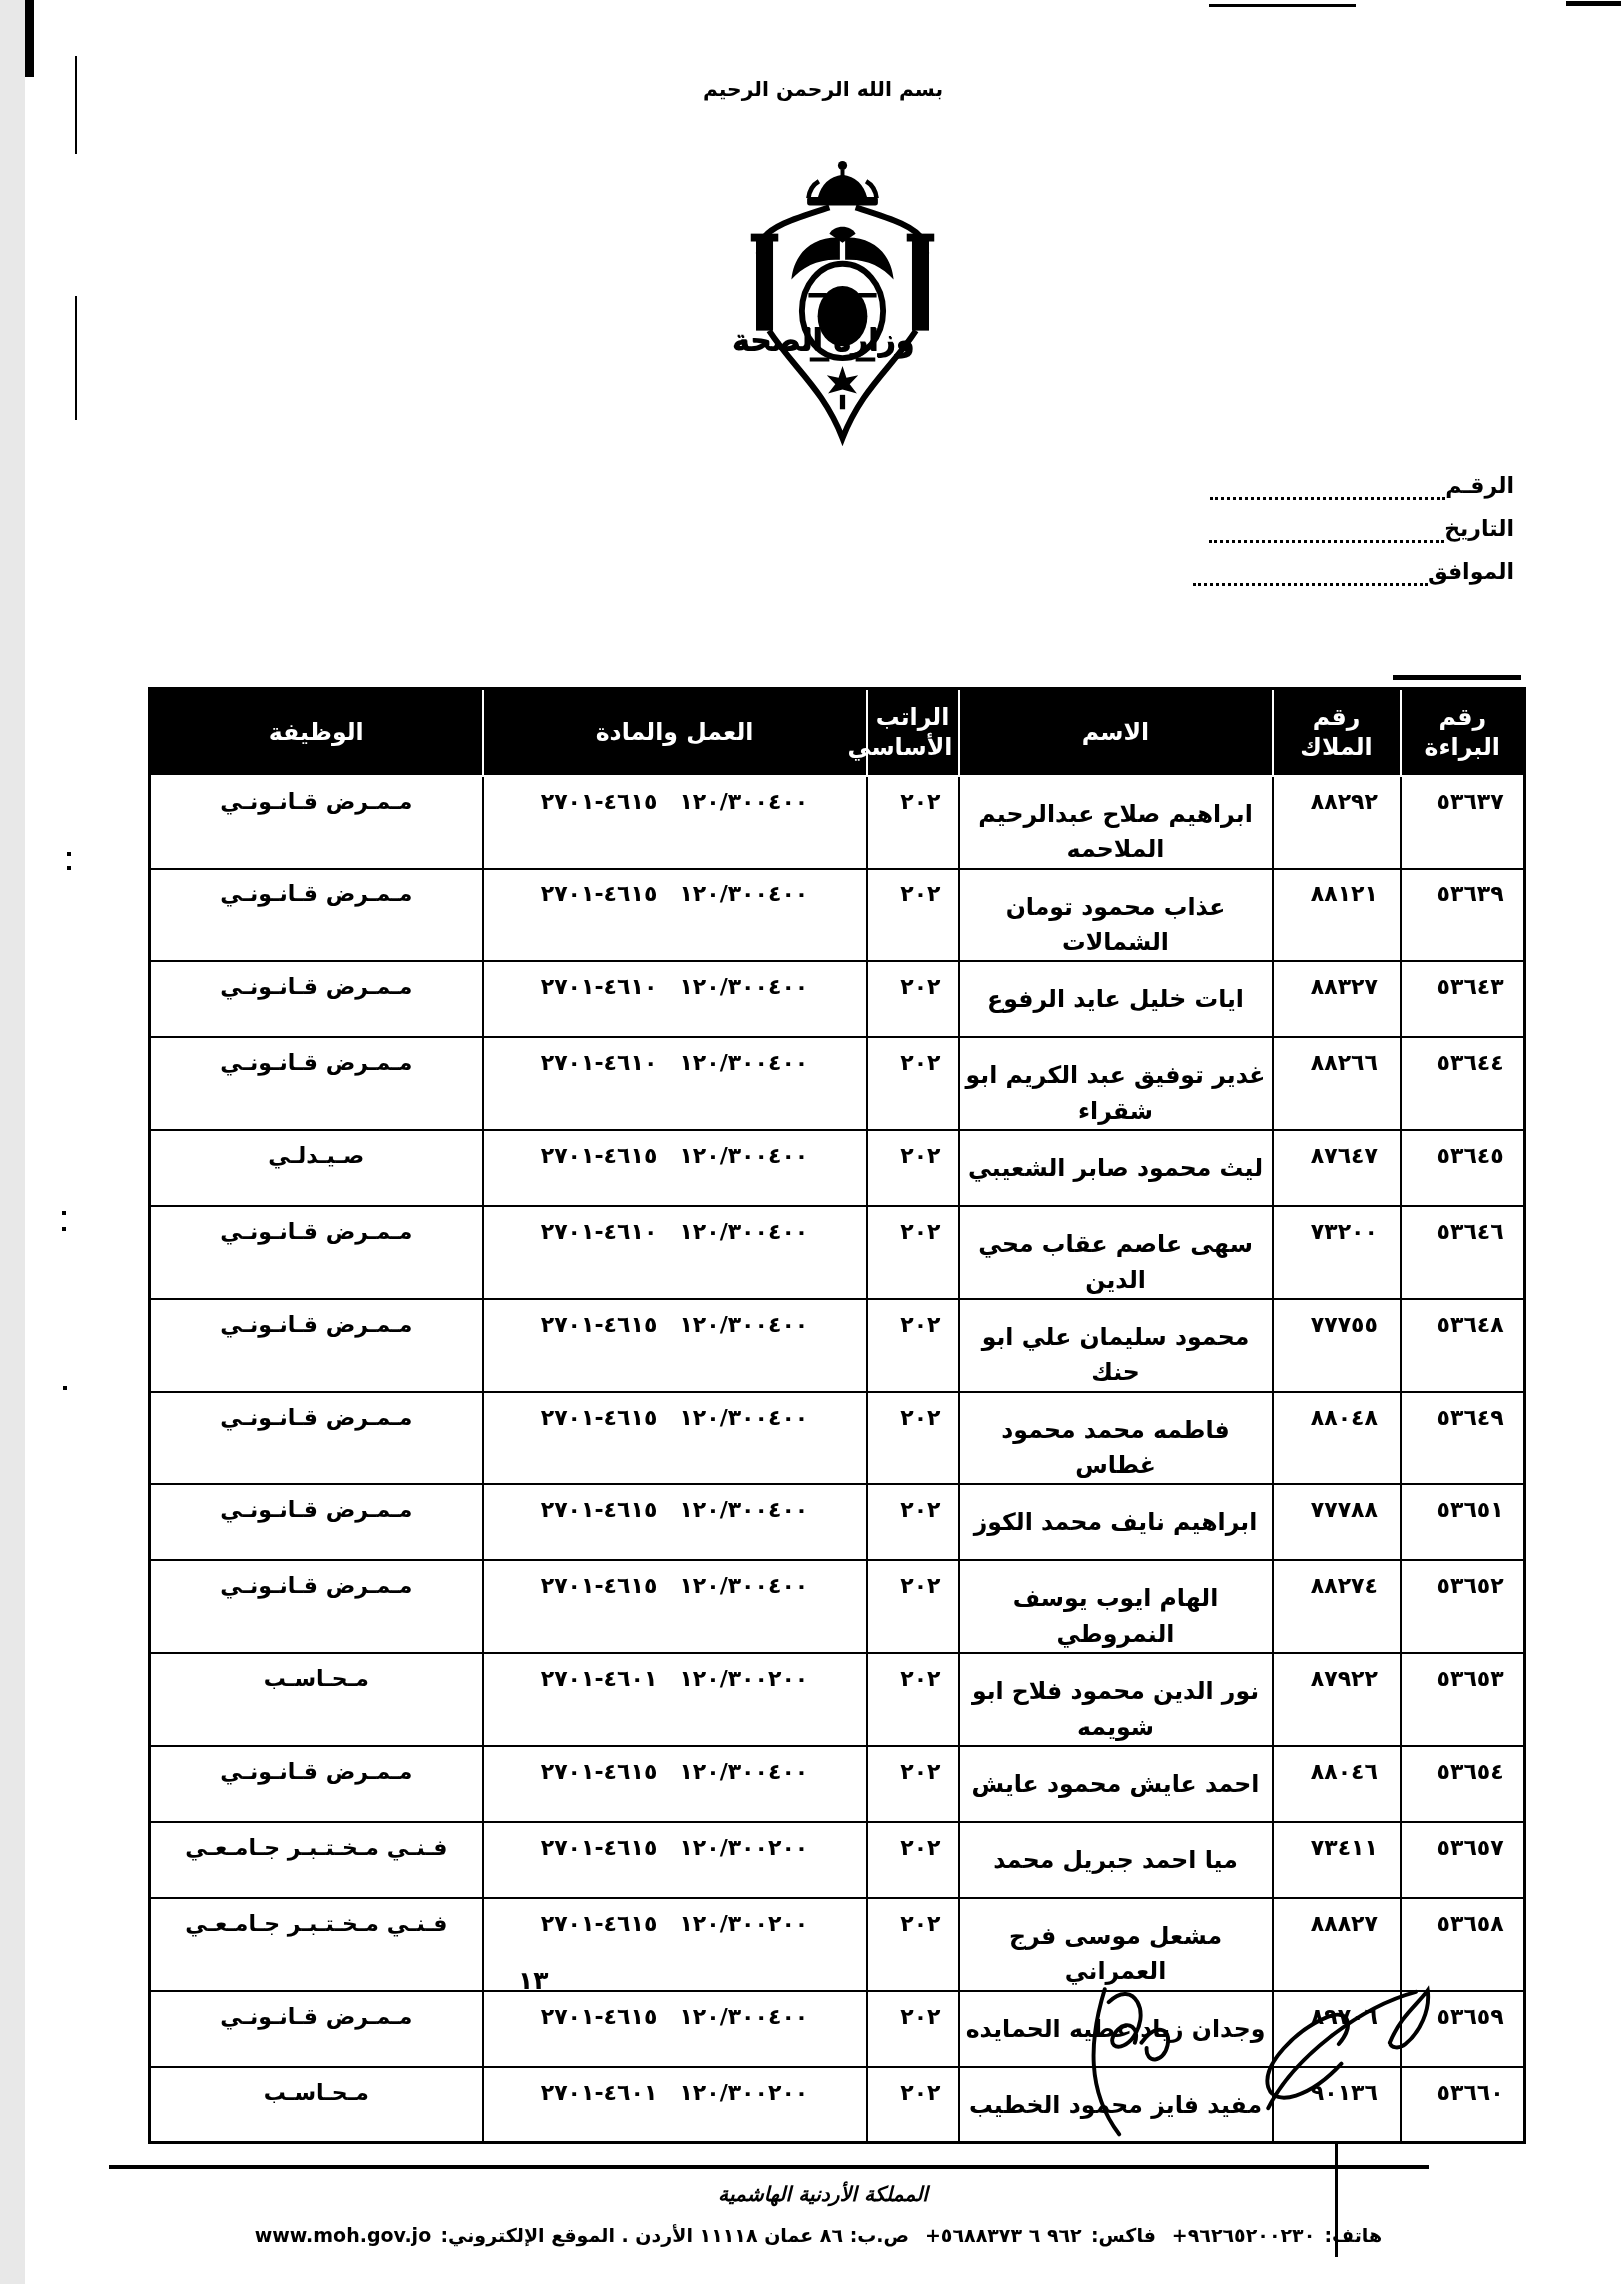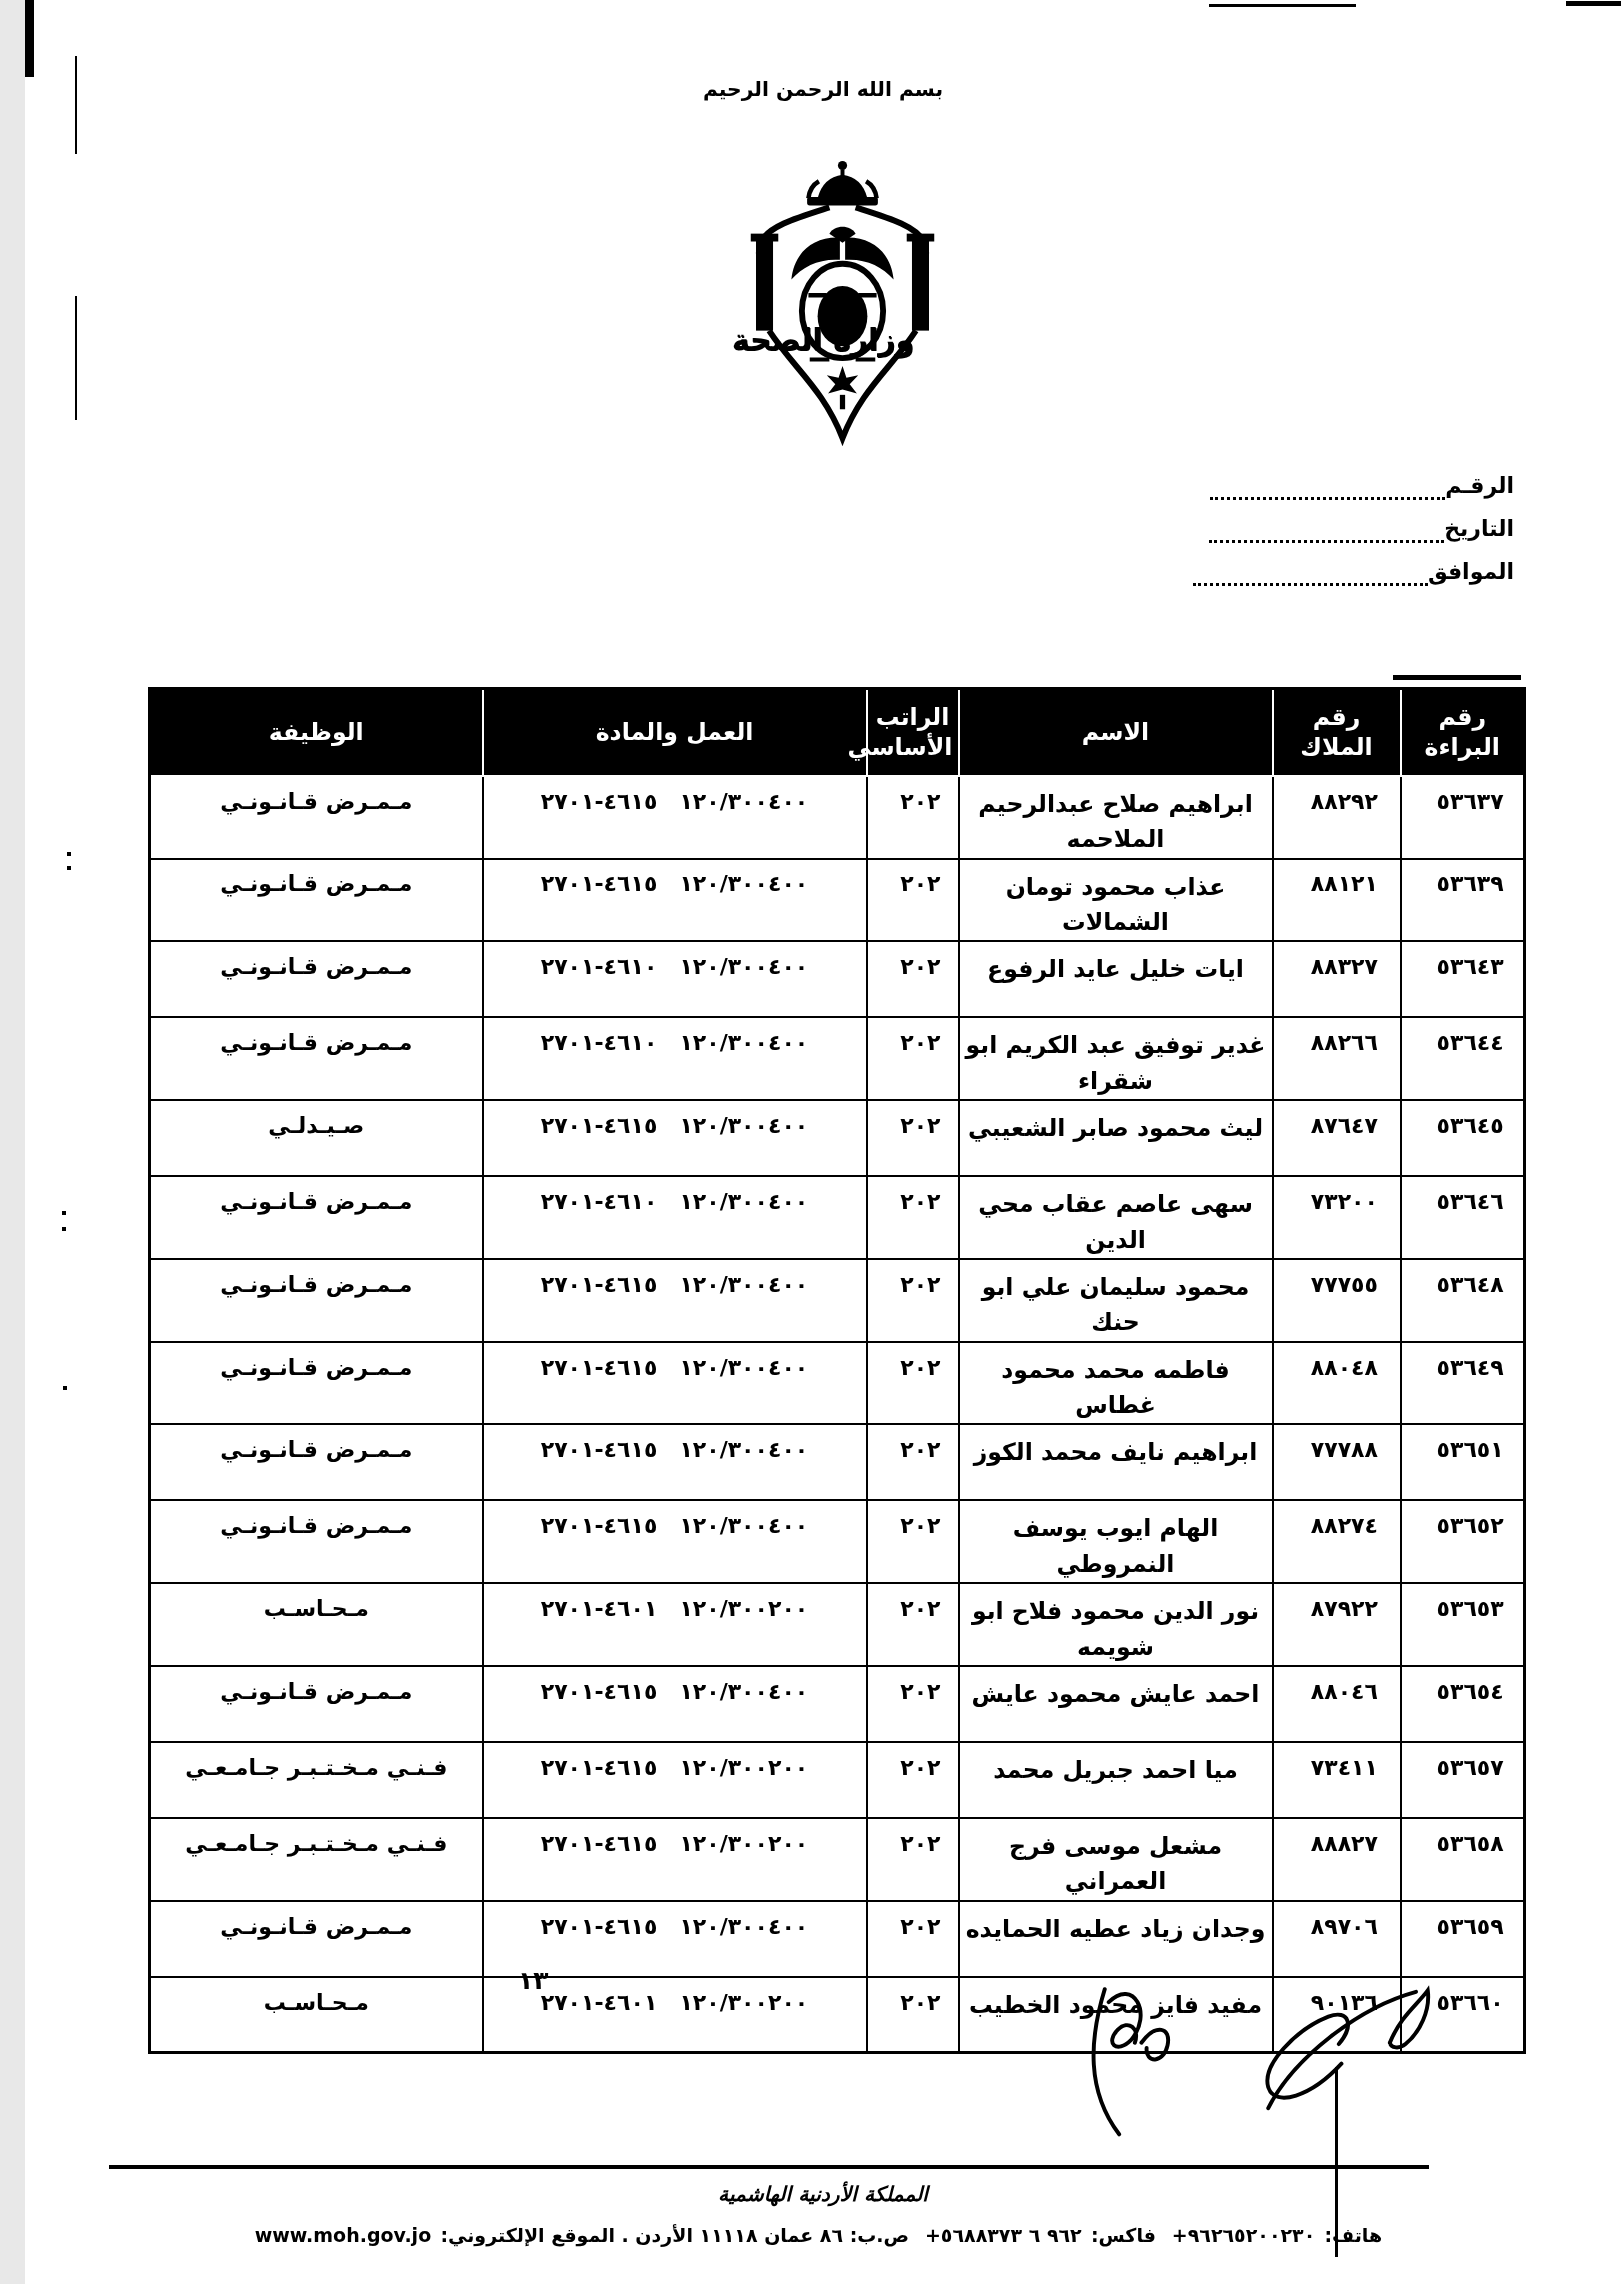--- a/index.html
+++ b/index.html
@@ -19,21 +19,21 @@
   .ref-dots{width:235px;height:21px;border-bottom:3.3px dotted #000;}
 
   .table-wrap{top:687px;left:123px;}
   table{border-collapse:collapse;table-layout:fixed;width:1376px;border:3.9px solid #000;background:#fff;}
   th{background:#000;color:#fff;border:2.6px solid #fff;font-size:23.6px;font-weight:700;
      height:77px;vertical-align:middle;text-align:center;padding:3.9px 5.2px;line-height:1.3;}
   th.narrow{padding:3.9px 22px;}
   td{border:2.6px solid #000;font-size:22px;font-weight:700;text-align:center;
      vertical-align:top;padding:7.9px 5.2px 0;line-height:1.5;}
   tr.data-row{height:76px;}
-  td.name-cell{font-size:23.6px;line-height:1.5;padding-top:10px;}
+  td.name-cell{font-size:23.6px;line-height:1.5;padding-top:20px;}
   td.work-cell{direction:ltr;letter-spacing:0.7px;word-spacing:14.4px;white-space:nowrap;}
   td.num-cell{letter-spacing:1.3px;padding-left:21px;}
 
   .page-number{top:1966px;left:493px;font-size:25px;font-weight:700;}
   .signature{left:1006px;top:1980px;}
   .footer-rule{top:2165px;left:84px;width:1320px;height:3.9px;background:#000;}
   .kingdom{top:2182px;width:100%;text-align:center;font-size:20.3px;font-weight:700;font-style:italic;padding-left:40px;}
   .contact-line{top:2224px;width:100%;text-align:center;font-size:19px;font-weight:700;white-space:nowrap;}
   .contact-line .seg{margin:0 9.2px;}
   .mark{background:#000;}

